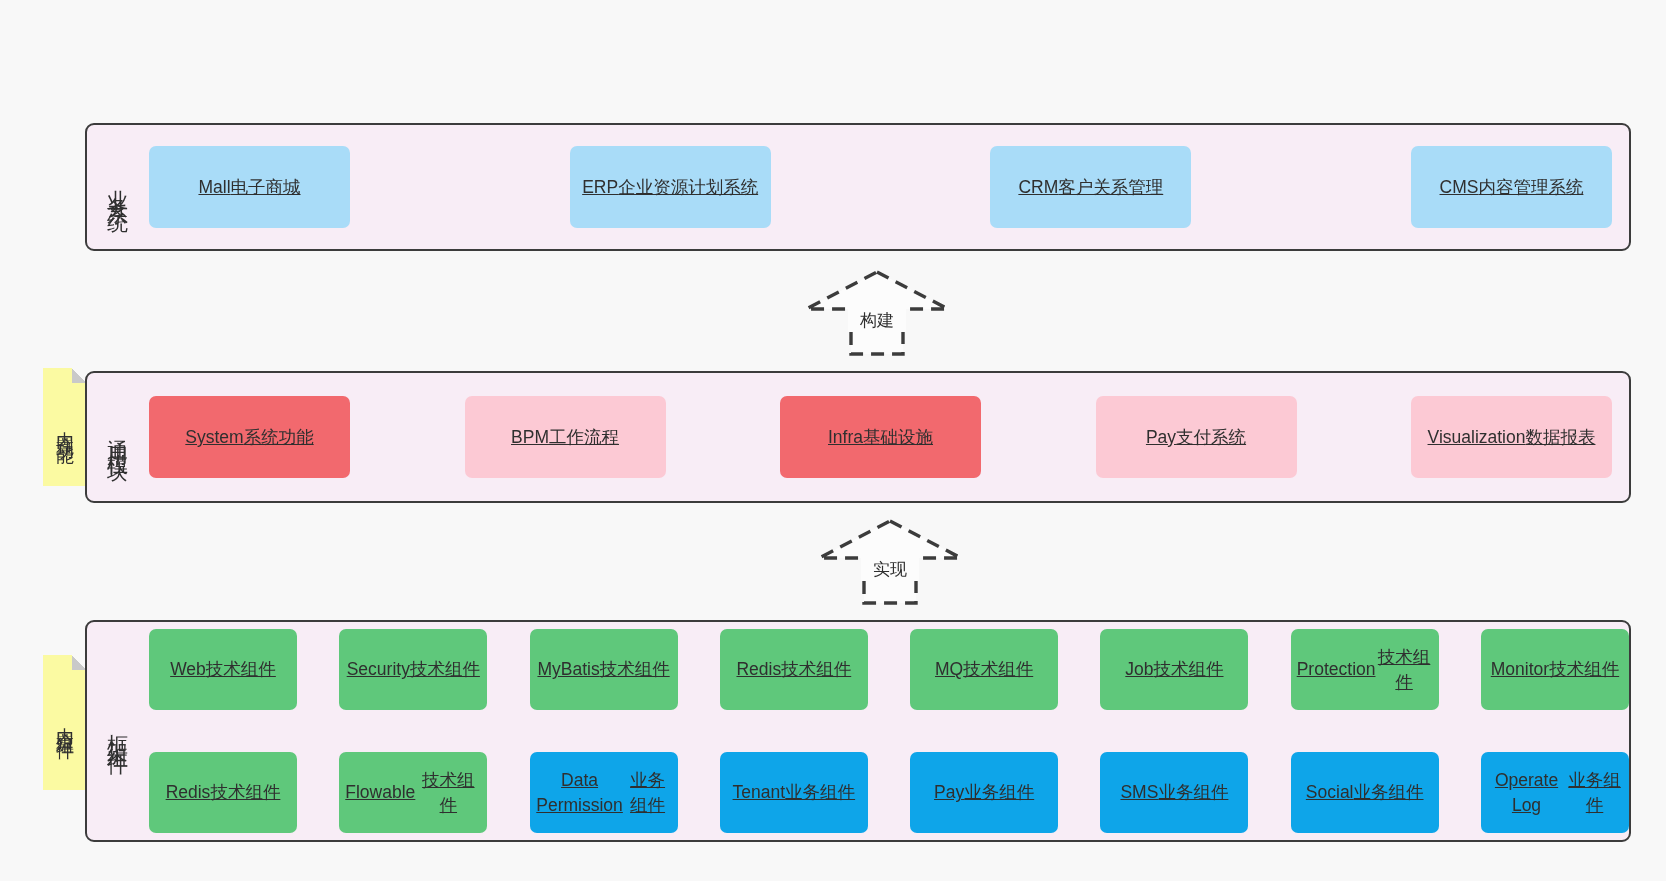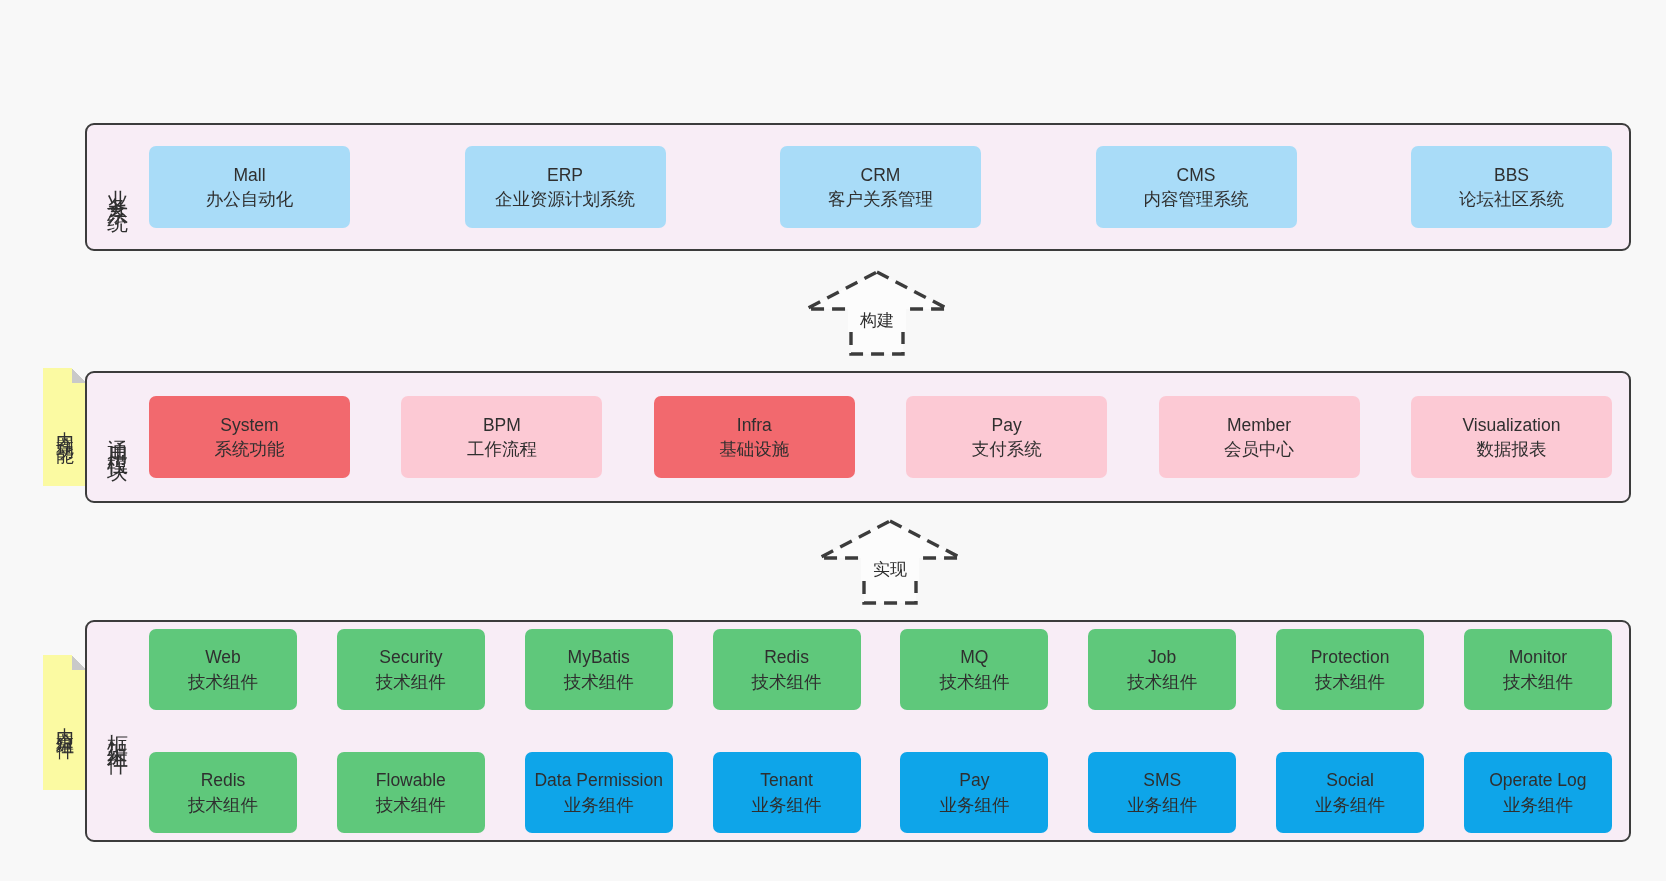--- a/index.html
+++ b/index.html
@@ -18,27 +18,28 @@
   #panel-business{top:123px;height:128px}
   #panel-modules{top:371px;height:132px}
   #panel-framework{top:620px;height:222px}
   .panel-label{flex:0 0 62px;display:flex;align-items:center;justify-content:center}
   .vtext{
     writing-mode:vertical-rl;text-orientation:upright;
     font-size:21px;letter-spacing:7px;color:#2f2f2f;line-height:1;
   }
   
   .row{flex:1;display:flex;align-items:center;justify-content:space-between;padding-right:17px}
-  .gridwrap{flex:1;display:flex;flex-direction:column;justify-content:center;gap:42px;padding-right:17px}
+  .gridwrap{flex:1;display:flex;flex-direction:column;justify-content:center;gap:42px;}
   .row8{display:flex;justify-content:space-between}
   .box{
     box-sizing:border-box;border-radius:7px;
-    display:flex;flex-direction:column;align-items:center;justify-content:center;
+    display:flex;flex-direction:row;align-items:center;justify-content:center;
     text-align:center;font-size:17.5px;line-height:1.38;color:#2f2f2f;
     padding:4px 6px;
+    text-decoration:underline;
   }
   .cols6 .box{width:201px;height:82px}
   .row8 .box{width:148px;height:81px}
   .blue{background:#a9dcf8}
   .red{background:#f2696e}
   .pink{background:#fcc9d4}
   .green{background:#5fc87b}
   .lightgreen{background:#0ea5e9}
   
   .sticky{
@@ -72,37 +73,33 @@
   <span class="vtext">内置组件</span>
 </div>
 
 <section class="panel" id="panel-business">
   <div class="panel-label">
     <span class="vtext">业务系统</span>
   </div>
   <div class="row cols6">
     <div class="box blue">
       <div>Mall</div>
-      <div>办公自动化</div>
+      <div>电子商城</div>
     </div>
     <div class="box blue">
       <div>ERP</div>
       <div>企业资源计划系统</div>
     </div>
     <div class="box blue">
       <div>CRM</div>
       <div>客户关系管理</div>
     </div>
     <div class="box blue">
       <div>CMS</div>
       <div>内容管理系统</div>
-    </div>
-    <div class="box blue">
-      <div>BBS</div>
-      <div>论坛社区系统</div>
     </div>
   </div>
 </section>
 
 <svg class="arrow" id="arrow-build" viewBox="0 0 150 90">
   <polygon points="75,4 146,41 101,41 101,86 49,86 49,41 4,41"></polygon>
   <rect x="46" y="36" width="58" height="28"></rect>
   <text x="75" y="58" text-anchor="middle">构建</text>
 </svg>
 
@@ -121,24 +118,20 @@
     </div>
     <div class="box red">
       <div>Infra</div>
       <div>基础设施</div>
     </div>
     <div class="box pink">
       <div>Pay</div>
       <div>支付系统</div>
     </div>
     <div class="box pink">
-      <div>Member</div>
-      <div>会员中心</div>
-    </div>
-    <div class="box pink">
       <div>Visualization</div>
       <div>数据报表</div>
     </div>
   </div>
 </section>
 
 <svg class="arrow" id="arrow-implement" viewBox="0 0 150 90">
   <polygon points="75,4 146,41 101,41 101,86 49,86 49,41 4,41"></polygon>
   <rect x="46" y="36" width="58" height="28"></rect>
   <text x="75" y="58" text-anchor="middle">实现</text>

